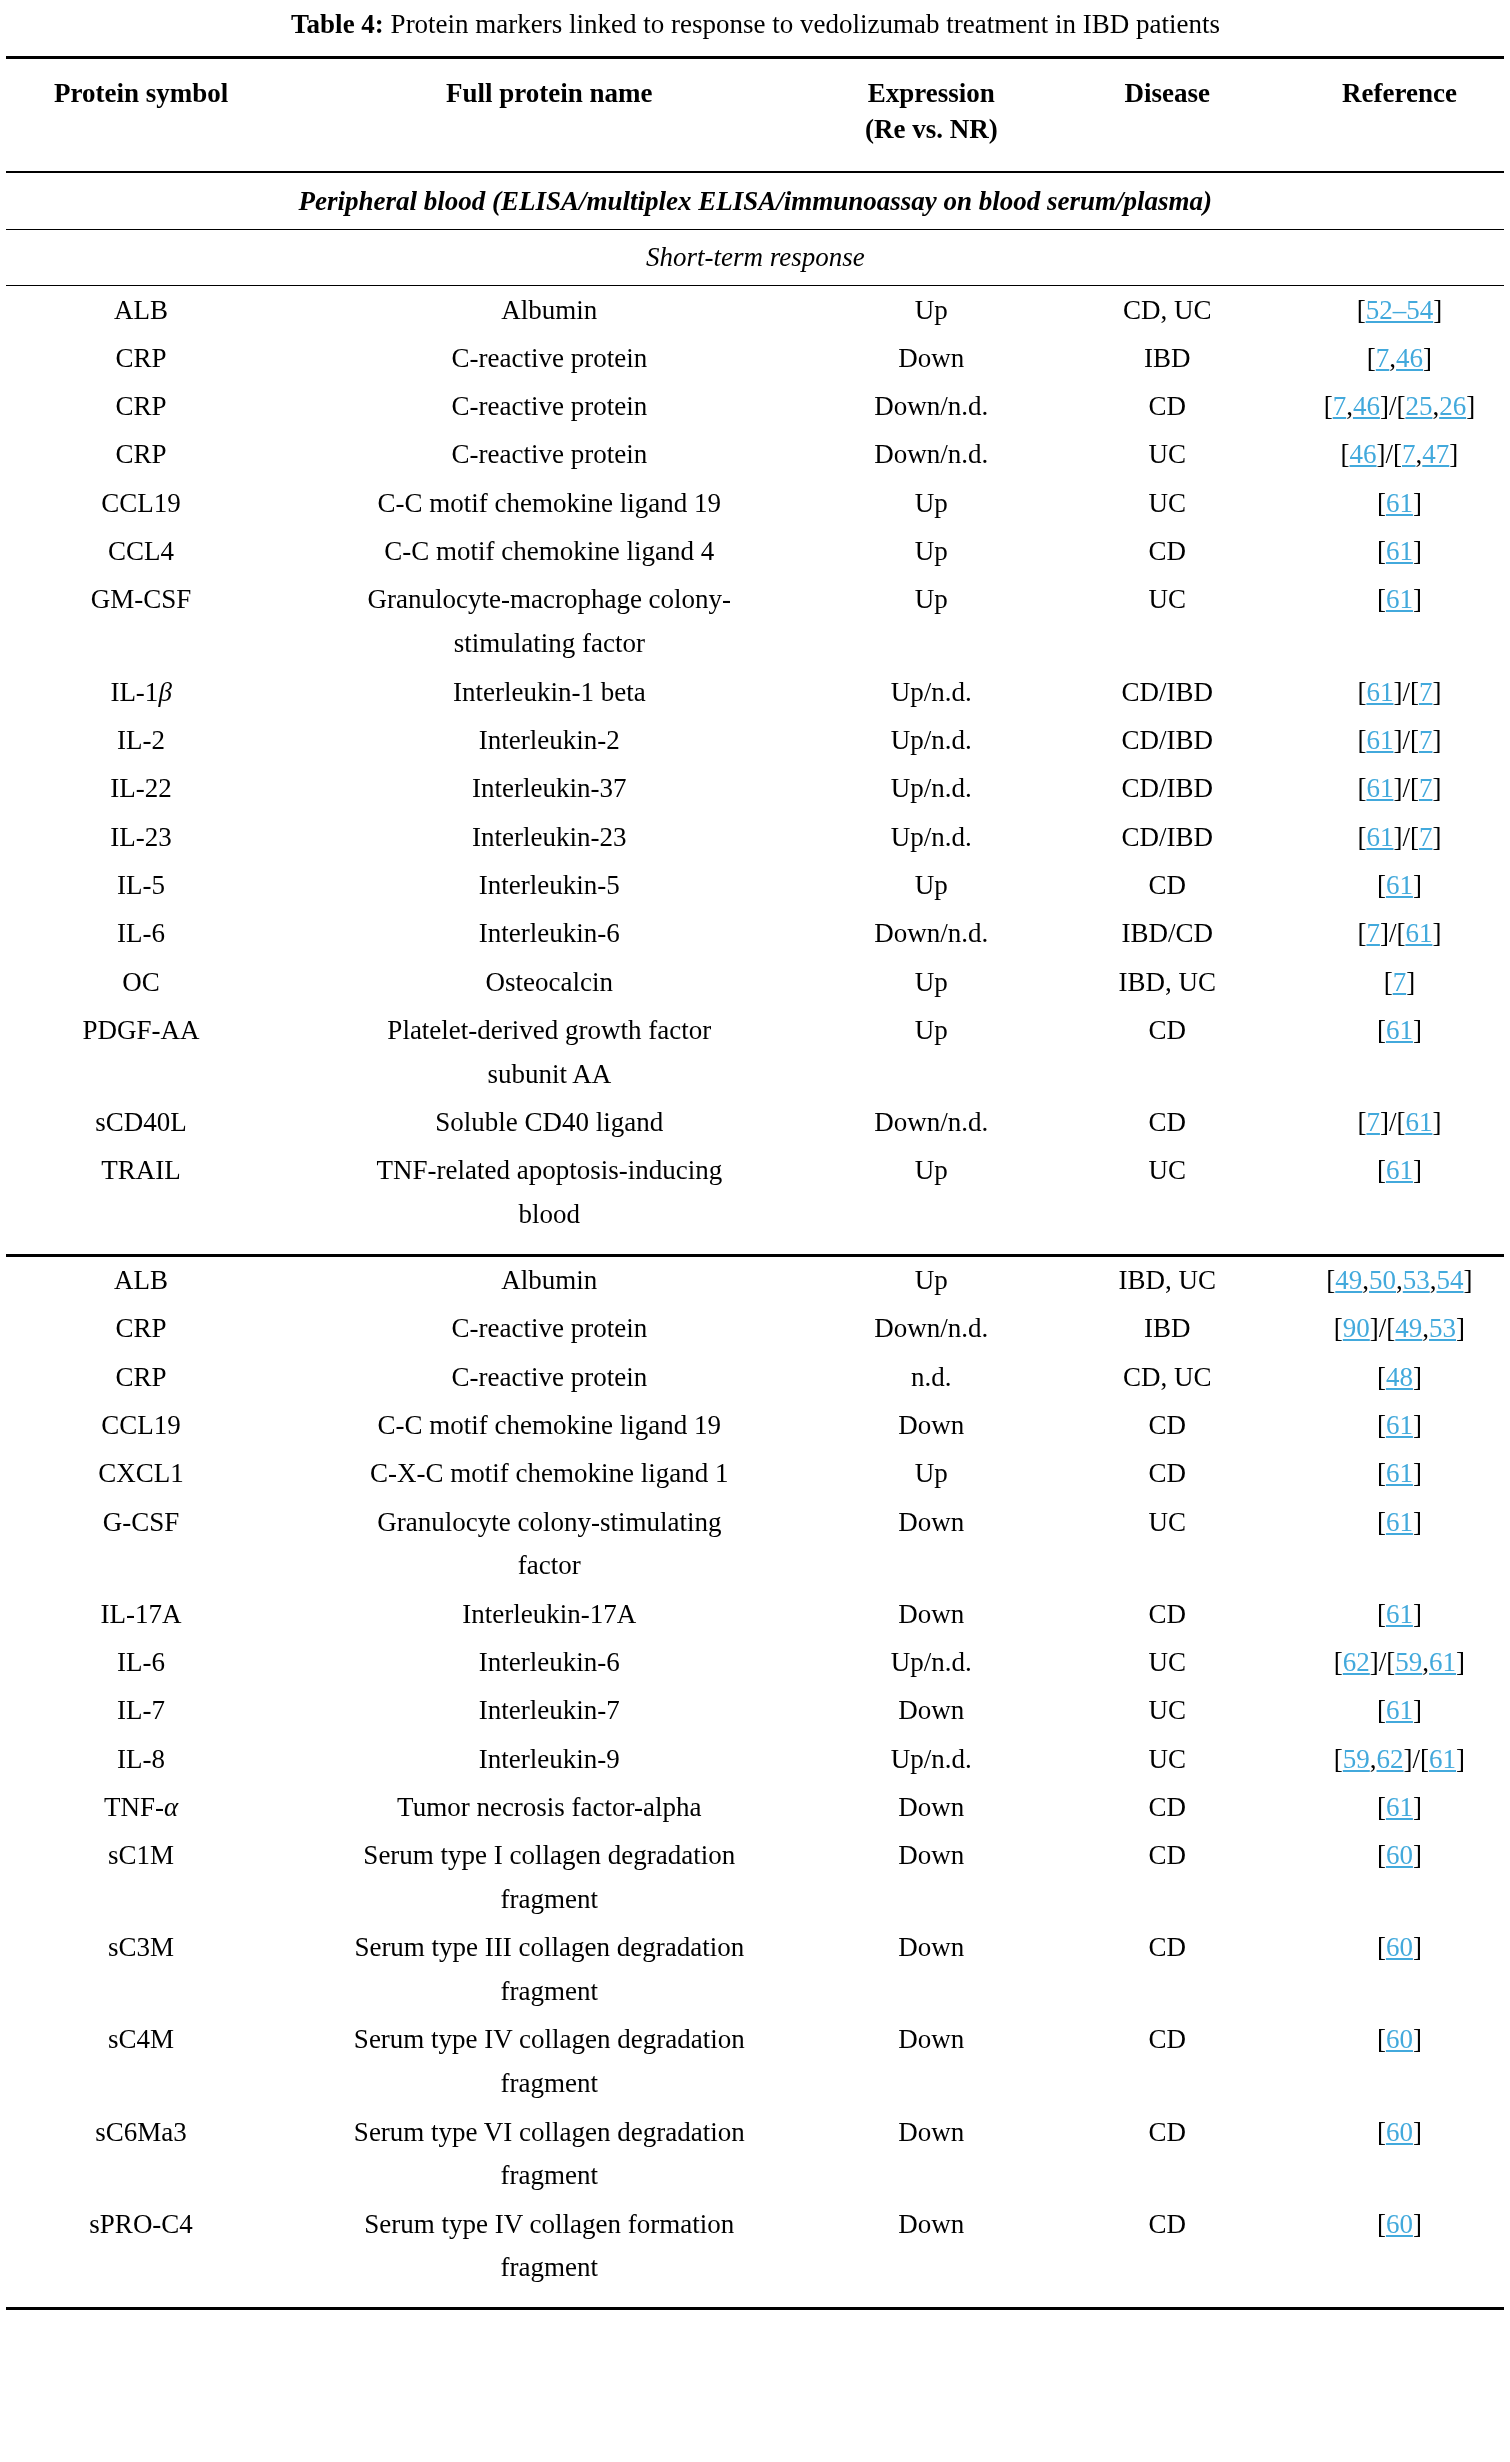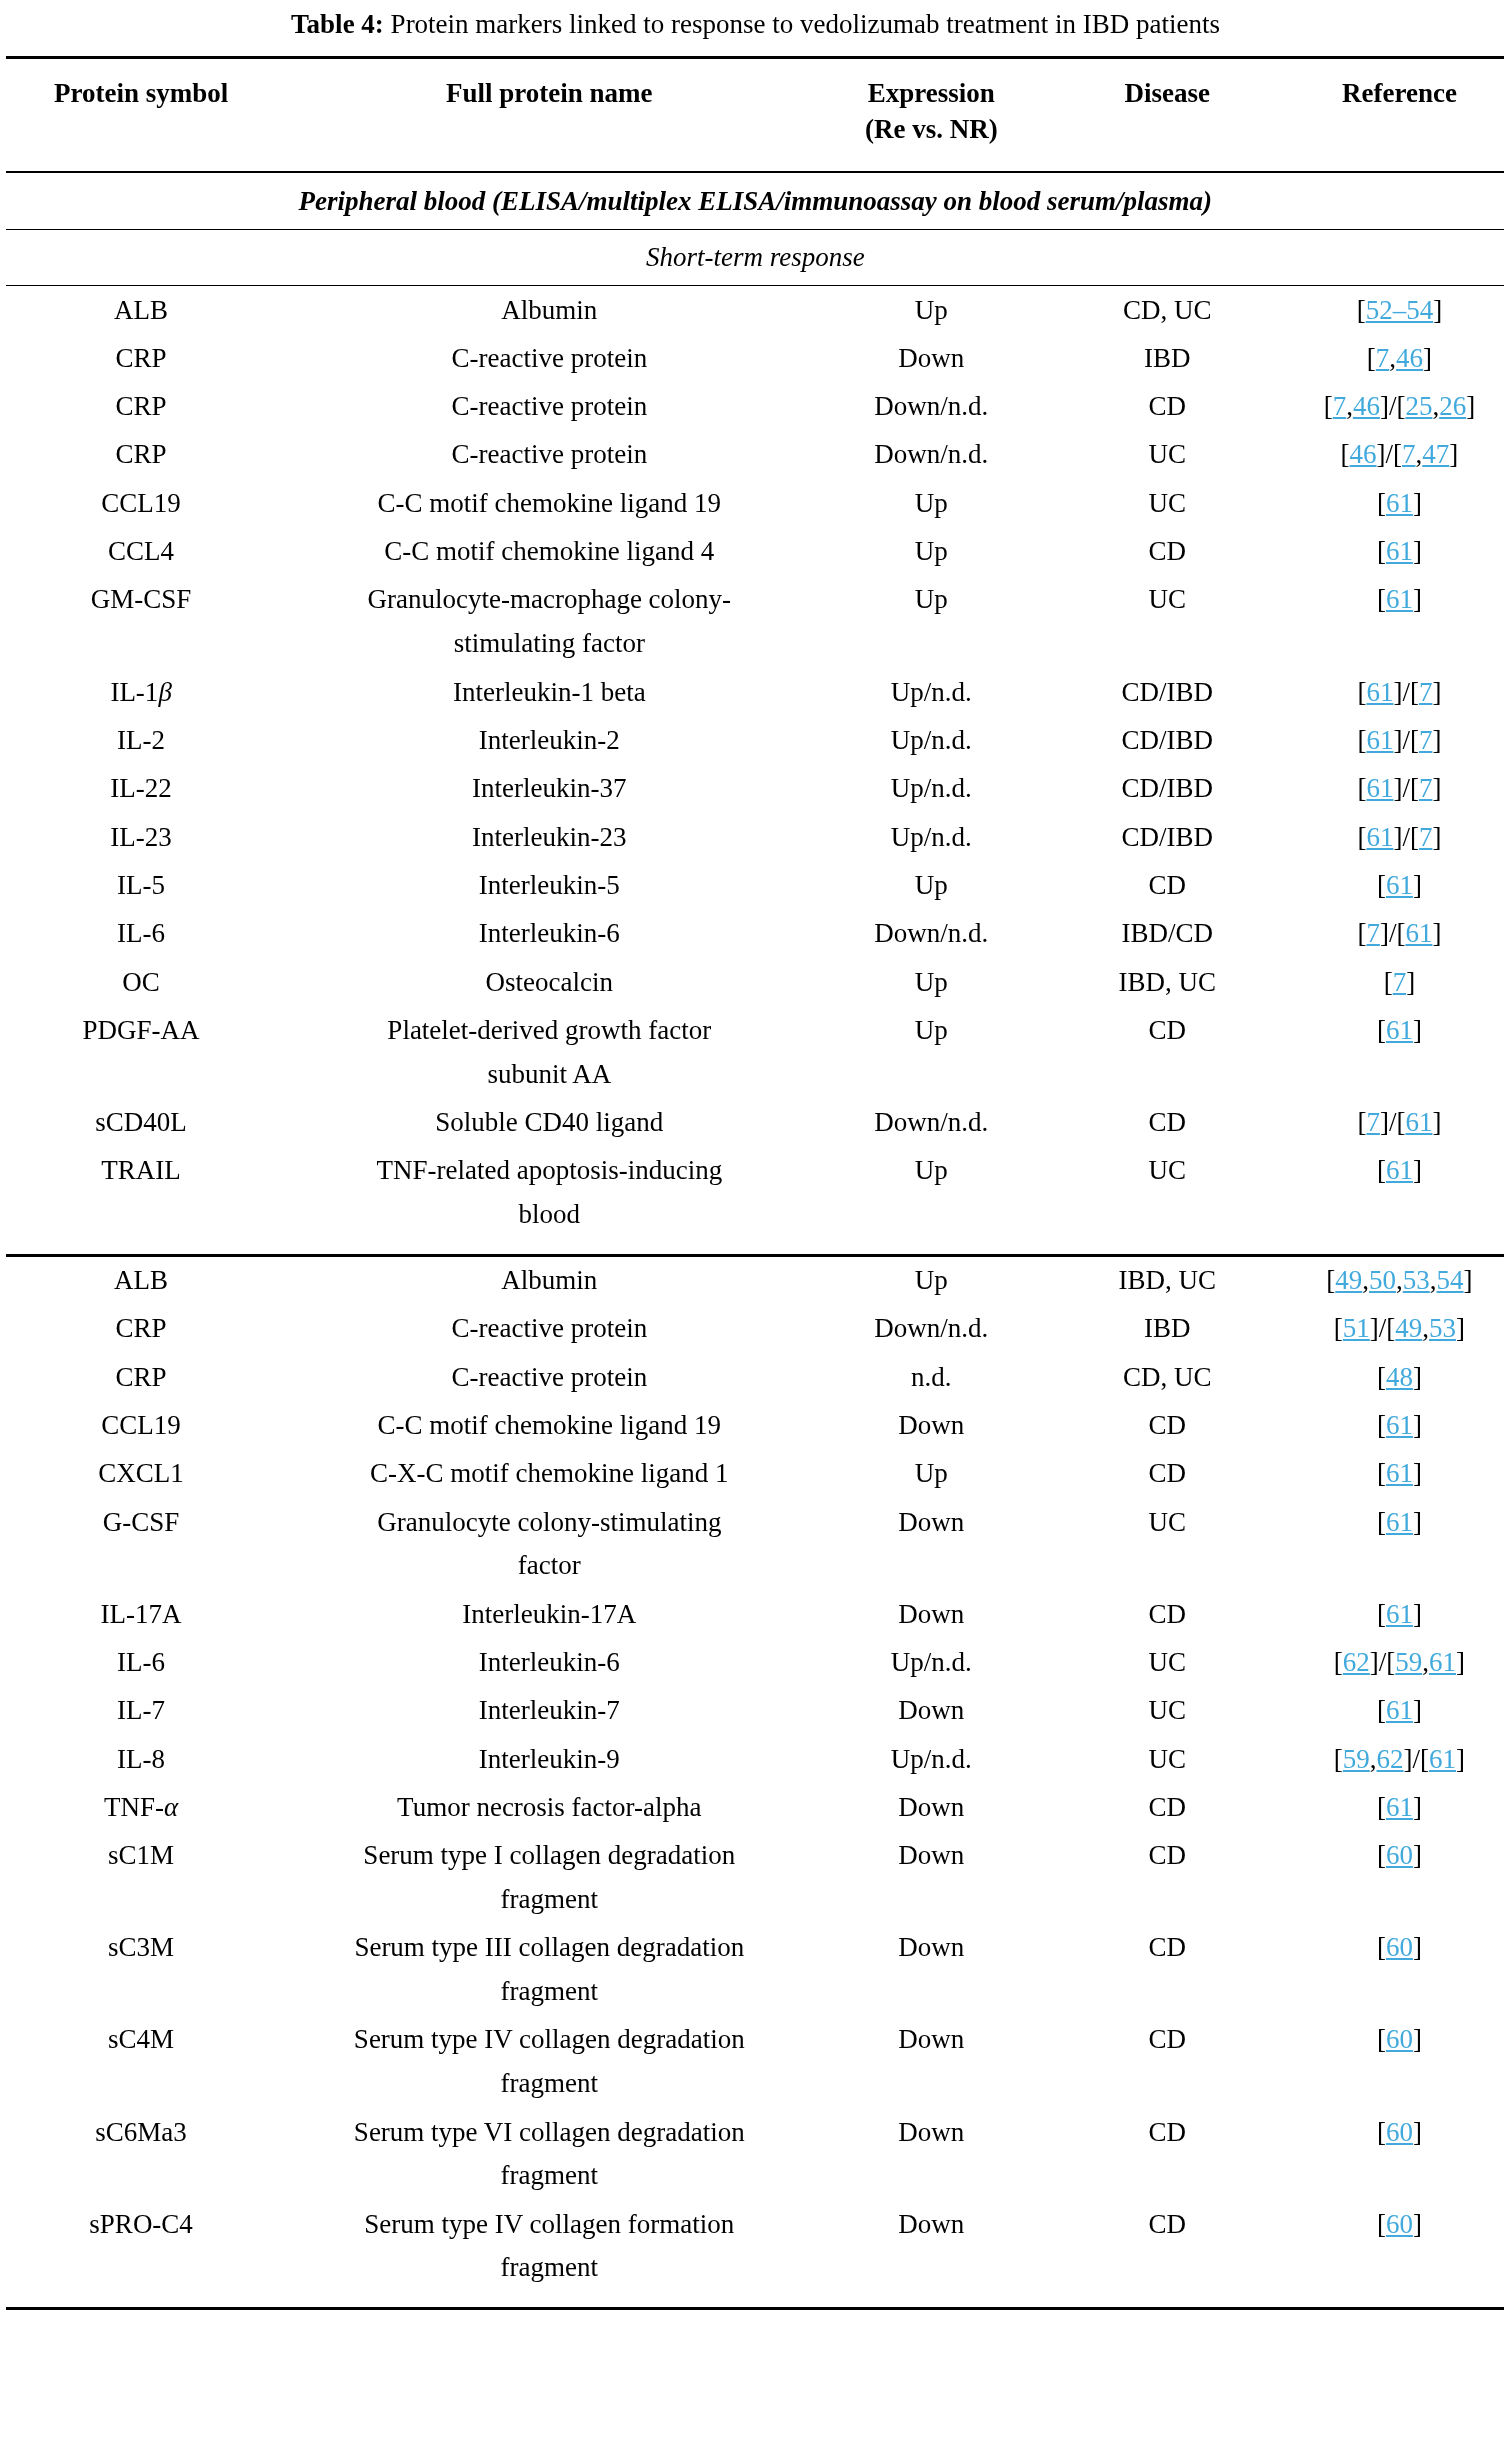--- a/index.html
+++ b/index.html
@@ -216,21 +216,21 @@
         <td>Albumin</td>
         <td>Up</td>
         <td>IBD, UC</td>
         <td>[<span class="cit">49</span>,<span class="cit">50</span>,<span class="cit">53</span>,<span class="cit">54</span>]</td>
       </tr>
       <tr>
         <td>CRP</td>
         <td>C-reactive protein</td>
         <td>Down/n.d.</td>
         <td>IBD</td>
-        <td>[<span class="cit">51</span>]/[<span class="cit">49</span>,<span class="cit">53</span>]</td>
+        <td>[<span class="cit">90</span>]/[<span class="cit">49</span>,<span class="cit">53</span>]</td>
       </tr>
       <tr>
         <td>CRP</td>
         <td>C-reactive protein</td>
         <td>n.d.</td>
         <td>CD, UC</td>
         <td>[<span class="cit">48</span>]</td>
       </tr>
       <tr>
         <td>CCL19</td>

